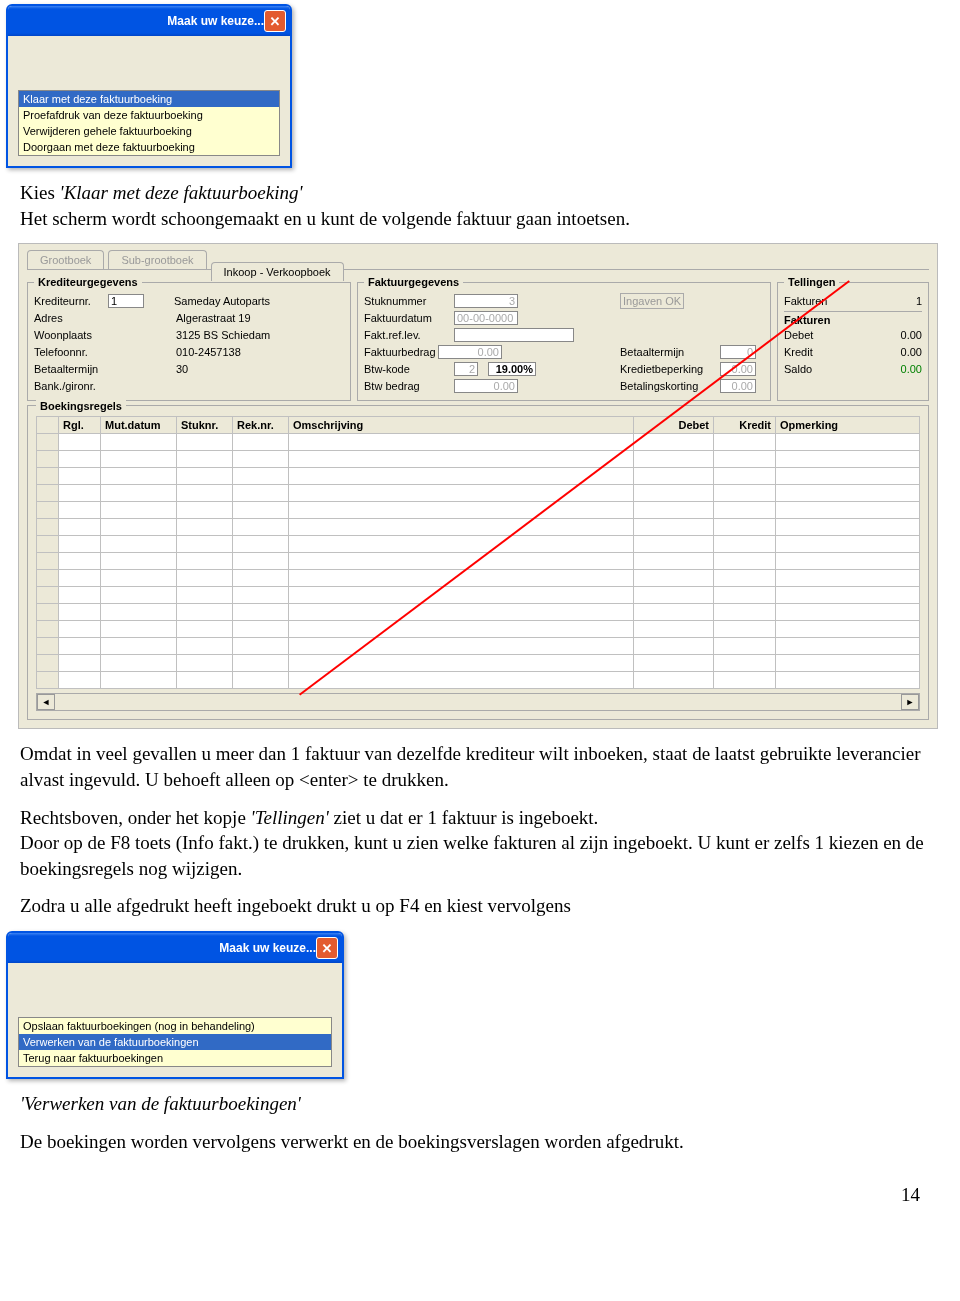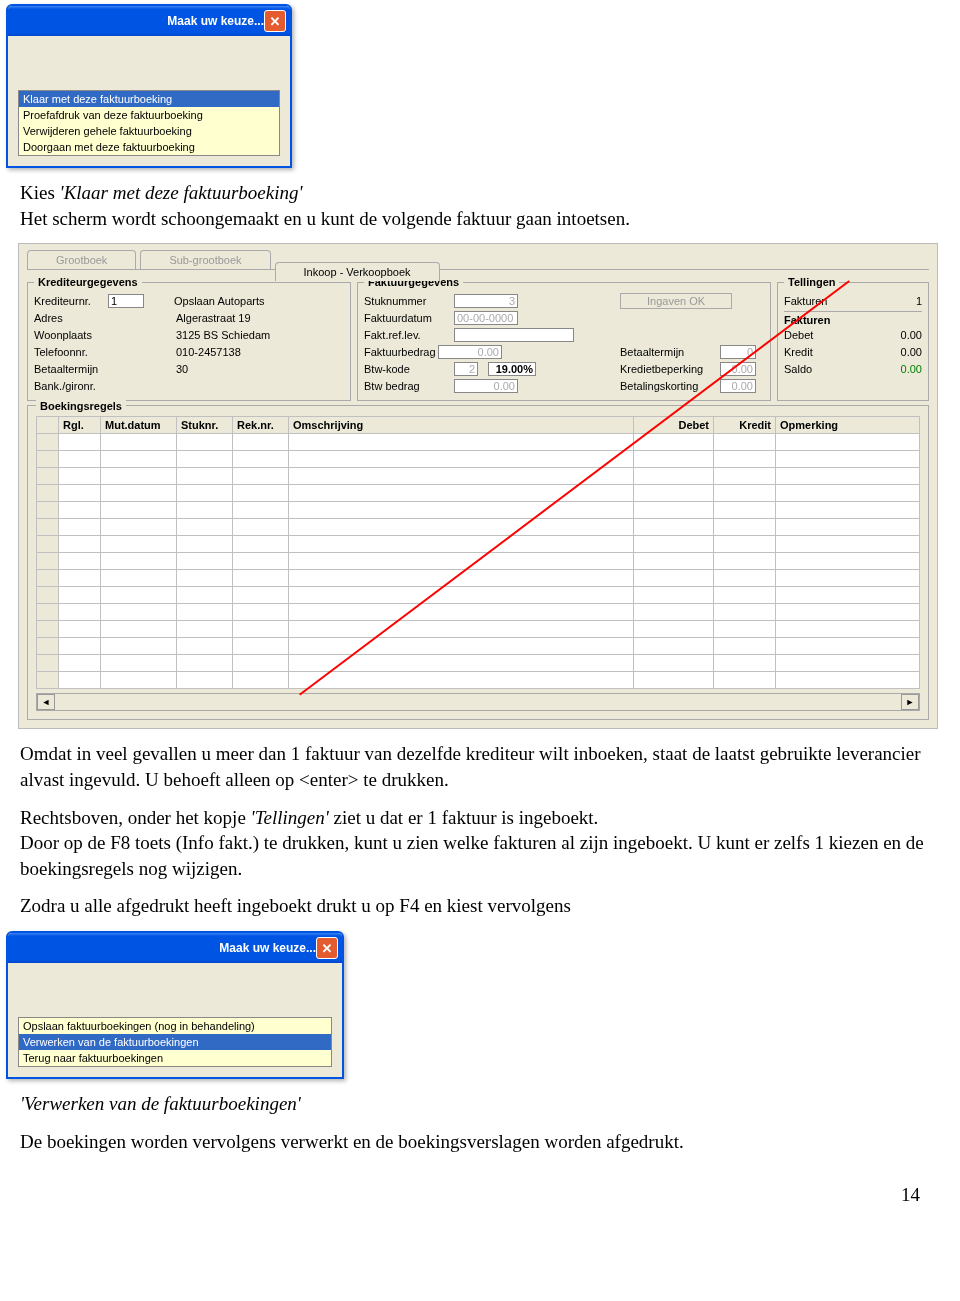--- a/index.html
+++ b/index.html
@@ -86,21 +86,21 @@
   }
   .tabs {
     display: flex;
     gap: 4px;
     padding: 6px 8px 0 8px;
   }
   .tab {
     border: 1px solid #aaa;
     border-bottom: none;
     background: #ece9d8;
-    padding: 3px 28px;
+    padding: 3px 12px;
     color: #999;
     border-radius: 4px 4px 0 0;
   }
   .tab.active {
     color: #000;
     background: #ece9d8;
     position: relative;
     top: 12px;
   }
   .tabline { border-bottom: 1px solid #aaa; margin: 0 8px; }
@@ -136,21 +136,21 @@
   .inp.sm { width: 36px; }
   .inp.mid { width: 64px; }
   .inp.num { text-align: right; }
   .fg-cols { display: flex; gap: 6px; }
   .fg-left { width: 250px; }
   .fg-right { flex: 1; }
   .btn-disabled {
     border: 1px solid #aaa;
     background: #ece9d8;
     color: #999;
-    padding: 1px 26px;
+    padding: 1px 2px;
     font-size: 11px;
     float: right;
   }
   .green { color: #008000; }
   .subleg {
     font-weight: bold;
     border-top: 1px solid #aaa;
     padding-top: 2px;
     margin-top: 2px;
   }
@@ -250,21 +250,21 @@
     </div>
   <div class="tabline"></div>
 
   <div class="panel-body">
 
     <fieldset class="kg">
       <legend>Krediteurgegevens</legend>
       <div class="row">
         <span class="lbl">Krediteurnr.</span>
         <input class="inp sm" value="1" style="">
-        <span style="margin-left:30px">Opslaan Autoparts</span>
+        <span style="margin-left:30px">Sameday Autoparts</span>
       </div>
       <div class="row">
         <span class="lbl">Adres</span>
         <span style="margin-left:68px">Algerastraat 19</span>
       </div>
       <div class="row">
         <span class="lbl">Woonplaats</span>
         <span style="margin-left:68px">3125 BS  Schiedam</span>
       </div>
       <div class="row">

